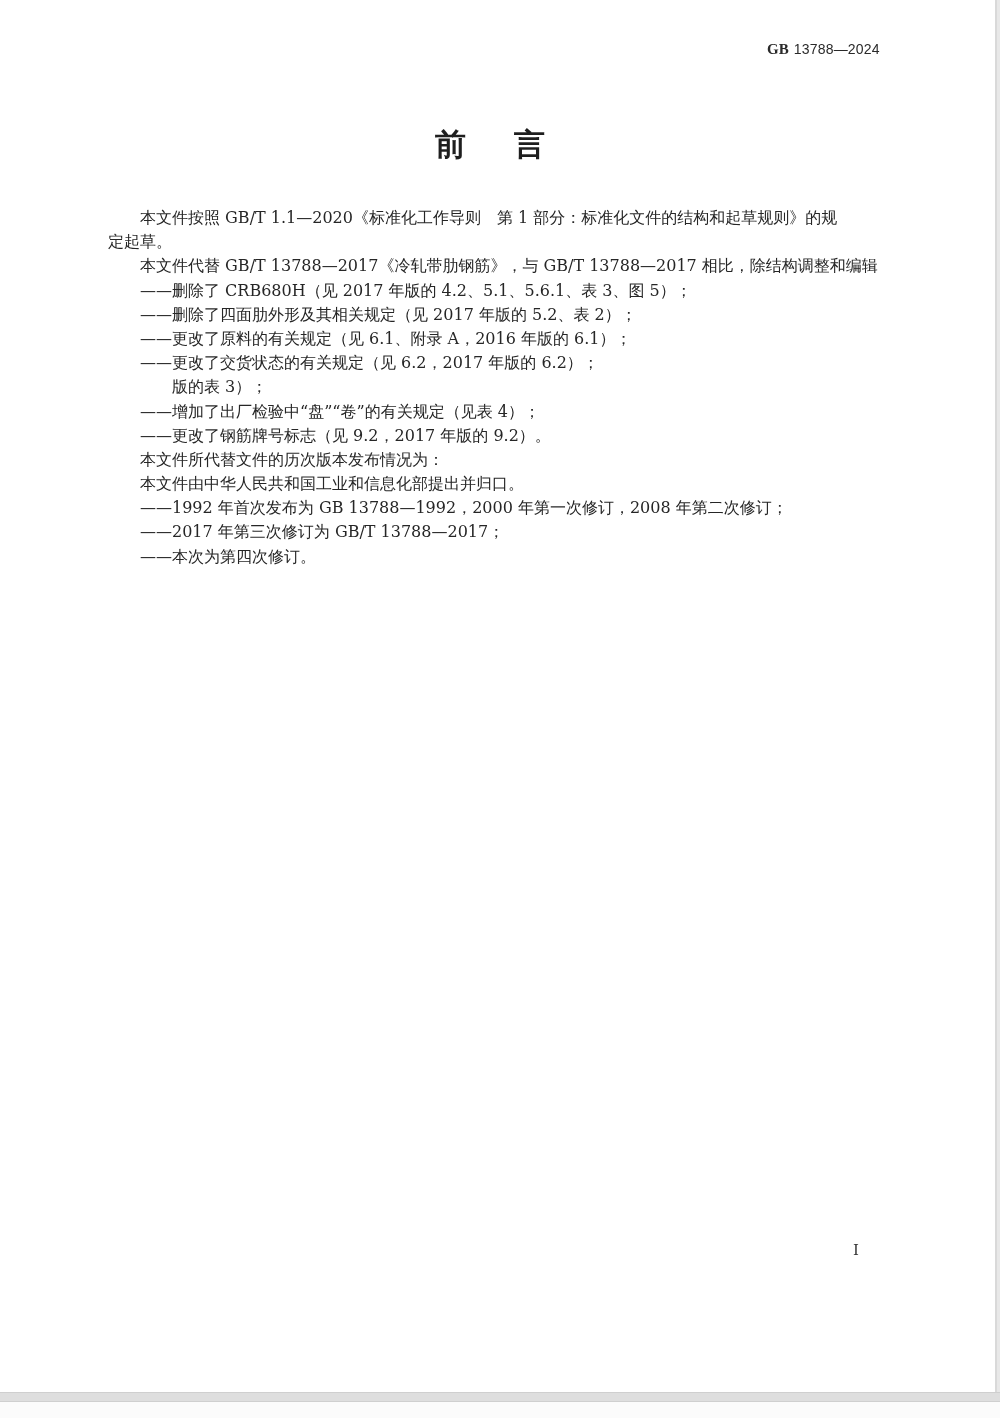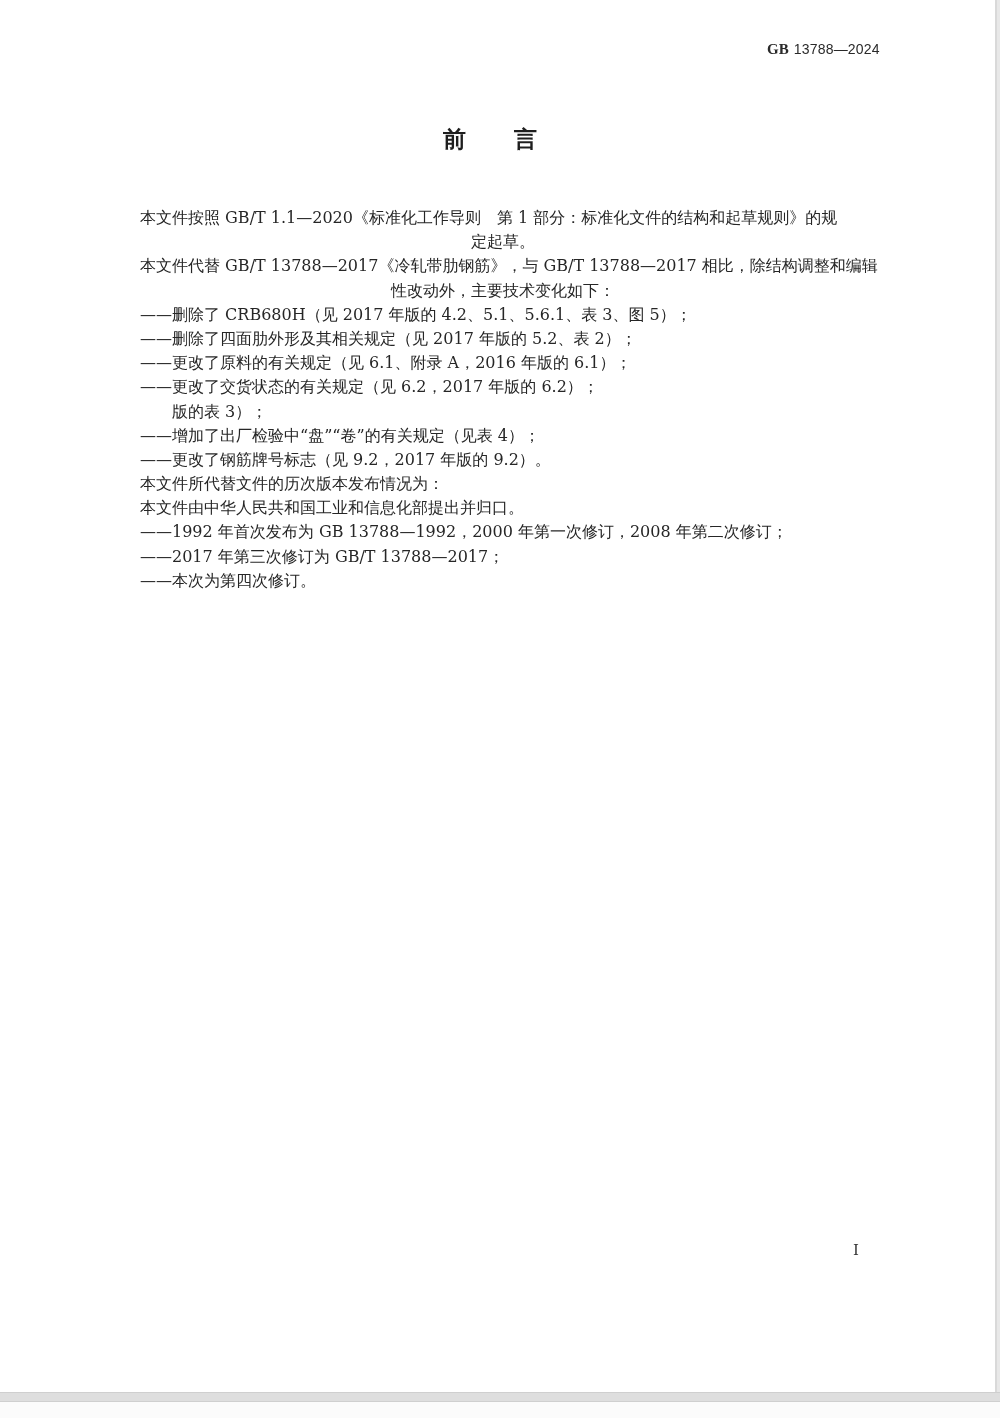--- a/index.html
+++ b/index.html
@@ -69,42 +69,42 @@
     line-height: 1;
   }
   .title {
     position: absolute;
     top: 124px;
     left: 0;
     width: 1000px;
     text-align: center;
     font-family: "DejaVu Sans", "Liberation Sans", sans-serif;
     font-weight: bold;
-    font-size: 23px;
+    font-size: 31px;
     color: #1e1e1e;
     letter-spacing: 48px;
     padding-left: 28px;
     box-sizing: border-box;
   }
   .body-text {
     position: absolute;
     left: 108px;
     top: 206px;
     width: 790px;
     font-size: 16px;
     line-height: 24.2px;
     color: #262626;
   }
   .line {
     white-space: nowrap;
     height: 24.2px;
   }
   .indent1 { padding-left: 32px; }
   .indent2 { padding-left: 64px; }
-  .indent0 { padding-left: 0; text-align: center; }
+  .indent0 { padding-left: 0; }
   .page-number {
     position: absolute;
     top: 1241px;
     left: 853px;
     font-size: 15px;
     color: #333333;
   }
 </style>
 </head>
 <body>
@@ -115,21 +115,20 @@
     <span class="num">13788—2024</span>
   </div>
 
 
   <div class="title">前言</div>
 
   <div class="body-text">
     <div class="line indent1">本文件按照 GB/T 1.1—2020《标准化工作导则　第 1 部分：标准化文件的结构和起草规则》的规</div>
     <div class="line indent0">定起草。</div>
     <div class="line indent1">本文件代替 GB/T 13788—2017《冷轧带肋钢筋》，与 GB/T 13788—2017 相比，除结构调整和编辑</div>
-    <div class="line indent0">性改动外，主要技术变化如下：</div>
     <div class="line indent1">——删除了 CRB680H（见 2017 年版的 4.2、5.1、5.6.1、表 3、图 5）；</div>
     <div class="line indent1">——删除了四面肋外形及其相关规定（见 2017 年版的 5.2、表 2）；</div>
     <div class="line indent1">——更改了原料的有关规定（见 6.1、附录 A，2016 年版的 6.1）；</div>
     <div class="line indent1">——更改了交货状态的有关规定（见 6.2，2017 年版的 6.2）；</div>
     <div class="line indent2">版的表 3）；</div>
     <div class="line indent1">——增加了出厂检验中“盘”“卷”的有关规定（见表 4）；</div>
     <div class="line indent1">——更改了钢筋牌号标志（见 9.2，2017 年版的 9.2）。</div>
     <div class="line indent1">本文件所代替文件的历次版本发布情况为：</div>
     <div class="line indent1">本文件由中华人民共和国工业和信息化部提出并归口。</div>
     <div class="line indent1">——1992 年首次发布为 GB 13788—1992，2000 年第一次修订，2008 年第二次修订；</div>

